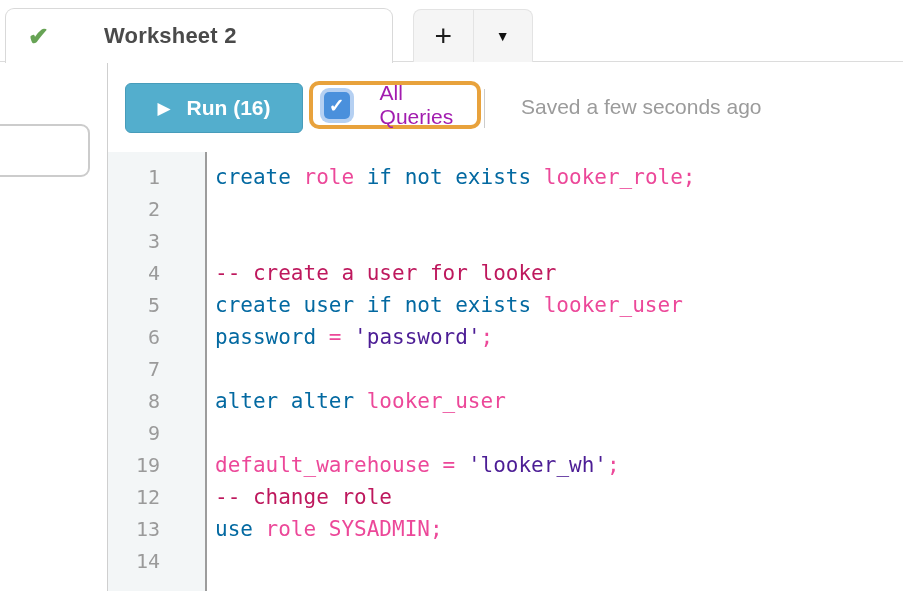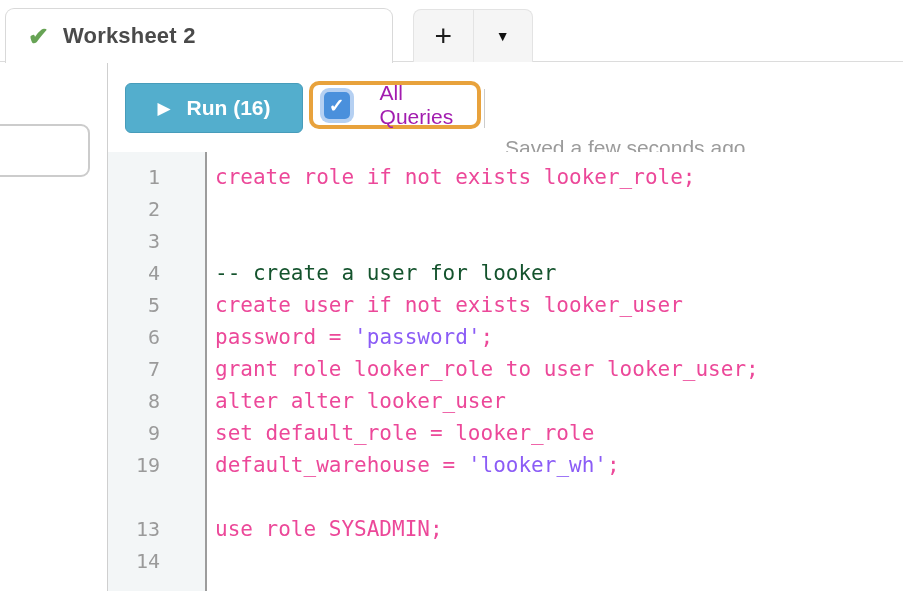--- a/index.html
+++ b/index.html
@@ -8,21 +8,21 @@
   .stage { position:relative; width:903px; height:591px; background:#fff; }
 
   
   .tabbar { position:absolute; left:0; top:0; width:903px; height:62px; background:#fff; }
   .tabbar-line { position:absolute; left:0; top:61px; width:903px; height:1px; background:#dcdcdc; }
   .tab-active { position:absolute; left:5px; top:8px; width:388px; height:55px;
                 background:#fff; border:1px solid #d9d9d9; border-bottom:none;
                 border-radius:9px 9px 0 0; z-index:3;
                 display:flex; align-items:center; padding-left:22px; }
   .tab-check { color:#67a355; font-size:25px; font-weight:bold; margin-right:14px; line-height:1; }
-  .tab-title { color:#4a4a4a; font-size:22px; font-weight:bold; letter-spacing:0.2px; }
+  .tab-title { color:#4a4a4a; font-size:22px; font-weight:bold; letter-spacing:0.2px;margin-left:41px; }
   .tab-btns { position:absolute; left:413px; top:9px; width:120px; height:53px;
               background:#f5f5f5; border:1px solid #e3e3e3; border-bottom:none;
               border-radius:8px 8px 0 0; display:flex; z-index:2; }
   .tab-btn { flex:1; display:flex; align-items:center; justify-content:center; cursor:pointer; }
   .tab-btn-plus { font-size:30px; font-weight:500; color:#1c1c1c; border-right:1px solid #e3e3e3; }
   .tab-btn-caret { font-size:14px; color:#111; }
 
   
   .sidebar { position:absolute; left:0; top:62px; width:108px; height:529px;
              background:#fff; border-right:1px solid #cfcfcf; }
@@ -42,37 +42,37 @@
   .run-label { color:#fff; font-size:21px; font-weight:bold;text-align:center; }
   .aq-highlight { position:absolute; left:201px; top:19px; width:172px; height:48px;
                   border:4px solid #e8a23c; border-radius:10px;
                   display:flex; align-items:center; background:#fff; }
   .aq-checkbox { width:27px; height:27px; margin-left:11px; background:#4a90dc;
                  border-radius:5px; box-shadow:0 0 0 4px #b5d0f2;
                  display:flex; align-items:center; justify-content:center; cursor:pointer; }
   .aq-check { color:#fff; font-size:19px; font-weight:bold; line-height:1; }
   .aq-label { margin-left:30px; font-size:21px; color:#a21caf; }
   .tb-divider { position:absolute; left:376px; top:27px; width:1px; height:39px; background:#ccc; }
-  .saved-status { position:absolute; left:397px; top:33px; font-size:21px; color:#9b9b9b;margin-top:41px; }
+  .saved-status { position:absolute; left:413px; top:33px; font-size:21px; color:#9b9b9b; }
 
   
   .editor { position:absolute; left:108px; top:152px; width:795px; height:439px;
             background:#fff; overflow:hidden;
             font-family:"DejaVu Sans Mono", monospace; }
   .gutter-bg { position:absolute; left:0; top:0; width:99px; height:439px;
                background:#f3f6f7; border-right:2px solid #9c9c9c; }
   .code-lines { position:absolute; left:0; top:9px; width:795px; }
   .code-line { display:flex; height:32px; line-height:32px; }
   .ln { flex:0 0 101px; text-align:right; padding-right:49px;
         color:#9a9a9a; font-size:20px; }
   .lc { flex:1; padding-left:6px; font-size:21px; white-space:pre; }
-  .tk-k { color:#ec4899; }
+  .tk-k { color:#0369a1; }
   .tk-t { color:#ec4899; }
-  .tk-s { color:#8b5cf6; }
-  .tk-c { color:#14532d; }
+  .tk-s { color:#4c1d95; }
+  .tk-c { color:#be185d; }
 </style>
 </head>
 <body>
 
 <div class="stage">
 
   <div class="tabbar">
     <div class="tabbar-line"></div>
     <div class="tab-active">
       <span class="tab-check">✔</span>
@@ -126,35 +126,35 @@
         <div class="code-line">
           <span class="ln">5</span>
           <span class="lc"><span class="tk-k">create user if not exists</span><span class="tk-t"> looker_user</span></span>
         </div>
         <div class="code-line">
           <span class="ln">6</span>
           <span class="lc"><span class="tk-k">password</span><span class="tk-t"> = </span><span class="tk-s">'password'</span><span class="tk-t">;</span></span>
         </div>
         <div class="code-line">
           <span class="ln">7</span>
-          <span class="lc"><span class="tk-k">grant</span><span class="tk-t"> role looker_role </span><span class="tk-k">to user</span><span class="tk-t"> looker_user;</span></span>
         </div>
         <div class="code-line">
           <span class="ln">8</span>
           <span class="lc"><span class="tk-k">alter alter</span><span class="tk-t"> looker_user</span></span>
         </div>
         <div class="code-line">
           <span class="ln">9</span>
-          <span class="lc"><span class="tk-k">set</span><span class="tk-t"> default_role = looker_role</span></span>
         </div>
         <div class="code-line">
           <span class="ln">19</span>
           <span class="lc"><span class="tk-t">default_warehouse = </span><span class="tk-s">'looker_wh'</span><span class="tk-t">;</span></span>
         </div>
         <div class="code-line">
+          <span class="ln">12</span>
+          <span class="lc"><span class="tk-c">-- change role</span></span>
         </div>
         <div class="code-line">
           <span class="ln">13</span>
           <span class="lc"><span class="tk-k">use</span><span class="tk-t"> role SYSADMIN;</span></span>
         </div>
         <div class="code-line">
           <span class="ln">14</span>
           <span class="lc"></span>
         </div>
       </div>

